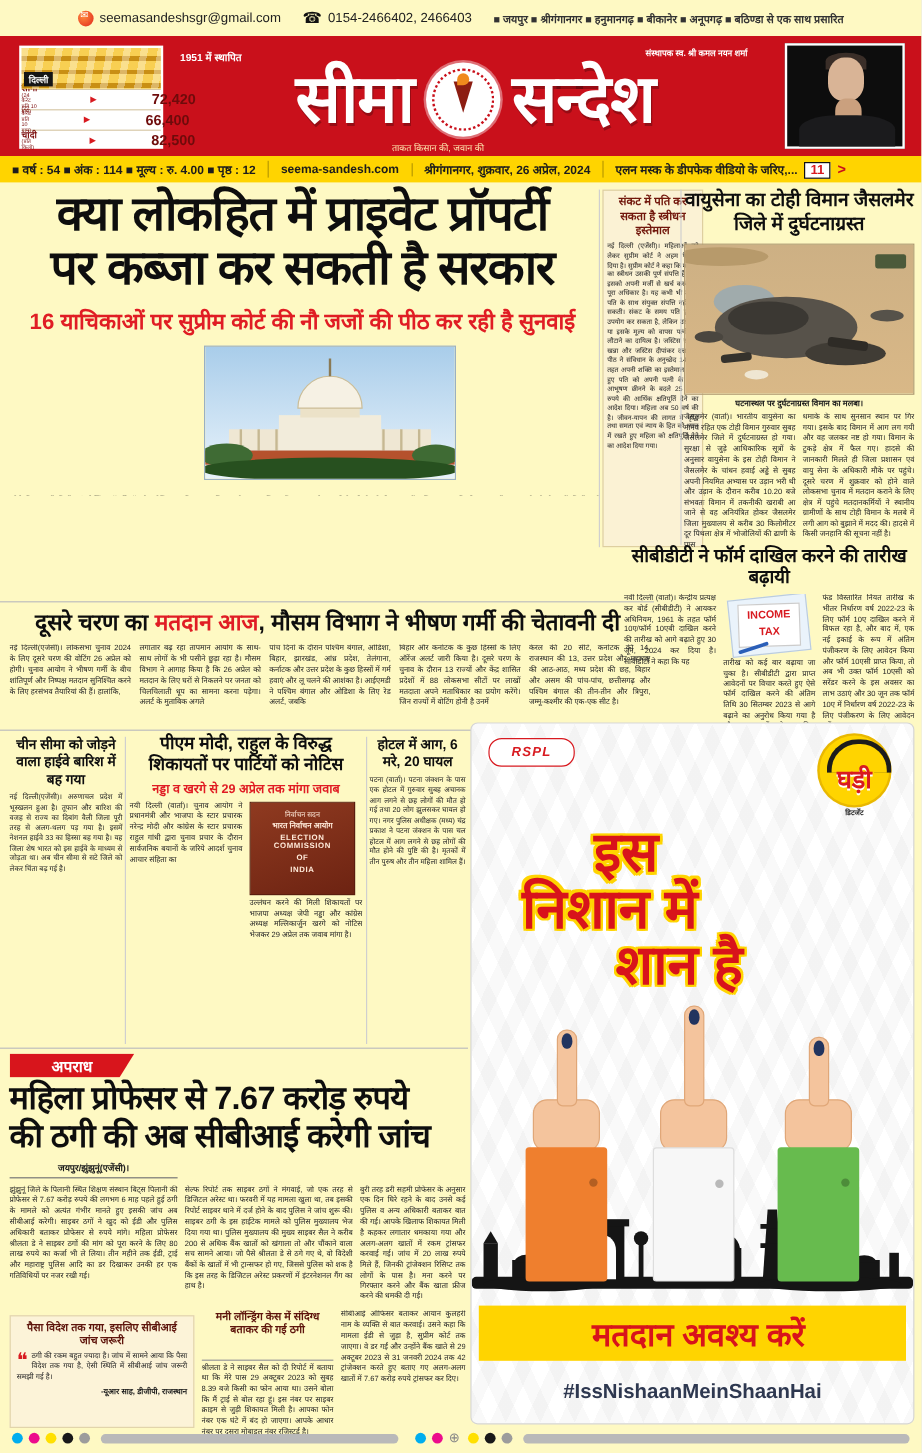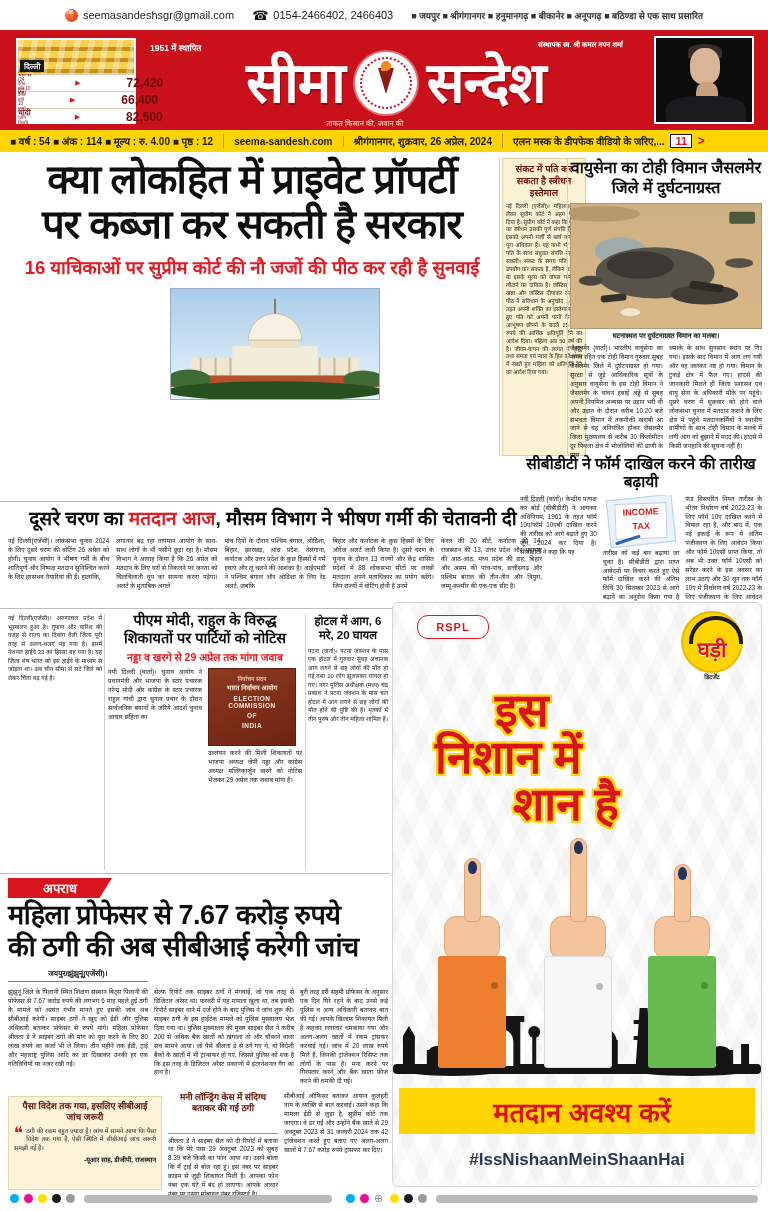--- a/index.html
+++ b/index.html
@@ -1,16 +1,16 @@
 <!DOCTYPE html>
 <html><head>
 <meta charset="utf-8">
 <style>
   html,body{margin:0;padding:0;background:#e9e9e9;}
-  .page{position:relative;width:768px;height:1211px;background:#ffffff;margin:0 auto;
+  .page{position:relative;width:768px;height:1211px;background:#fef9c3;margin:0 auto;
         font-family:"Liberation Sans","DejaVu Sans",sans-serif;overflow:hidden;color:#1a1a1a;}
   
   .topbar{position:absolute;top:0;left:0;right:0;height:30px;display:flex;align-items:center;
           justify-content:center;gap:18px;font-size:11px;color:#222;}
   .topbar .grp{display:flex;align-items:center;gap:5px;}
   .mail-ico{width:13px;height:13px;border-radius:50%;background:radial-gradient(circle at 35% 35%,#ff8a3c,#e0251d);
             display:inline-block;position:relative;}
   .mail-ico::after{content:"✉";position:absolute;left:2px;top:-1px;font-size:8px;color:#fff;}
   .tel-ico{font-size:13px;color:#111;}
   .editions{font-size:9px;font-weight:bold;color:#333;}
@@ -113,23 +113,23 @@
   .eci .l1{font-size:6px;}
   .eci .l2{font-size:6.5px;font-weight:bold;}
   .eci .l3{font-size:6.5px;font-weight:bold;letter-spacing:.5px;margin-top:3px;}
   .hotel{position:absolute;left:308px;top:614px;width:80px;}
   .china .bodytxt,.hotel .bodytxt{font-size:6px;}
   
   .ad{position:absolute;left:392px;top:602px;width:370px;height:585px;border:1px solid #d5d5d5;border-radius:6px;
       box-sizing:border-box;overflow:hidden;background:
       repeating-linear-gradient(115deg,rgba(0,0,0,.022) 0 12px,rgba(0,0,0,0) 12px 26px),
       repeating-linear-gradient(65deg,rgba(0,0,0,.022) 0 12px,rgba(0,0,0,0) 12px 26px),#fff;}
-  .rspl{position:absolute;left:24px;top:12px;width:70px;height:22px;background:#fff;border:1.5px solid #d81a20;
+  .rspl{position:absolute;left:14px;top:12px;width:70px;height:22px;background:#fff;border:1.5px solid #d81a20;
         border-radius:11px;display:flex;align-items:center;justify-content:center;
-        font-size:11px;font-weight:bold;color:#d81a20;letter-spacing:1px;}
+        font-size:11px;font-weight:bold;font-style:italic;color:#d81a20;letter-spacing:1px;}
   .ghadi{position:absolute;right:16px;top:10px;width:66px;text-align:center;}
   .ghadi .face{width:58px;height:58px;margin:0 auto;border-radius:50%;background:#ffd400;position:relative;
                box-shadow:0 0 0 2px #e9b800;}
   .ghadi .arc{position:absolute;left:6px;top:3px;width:46px;height:24px;border:4px solid #1c1c1c;
               border-bottom:none;border-radius:26px 26px 0 0;}
   .ghadi .txt{position:absolute;left:0;right:0;top:22px;font-size:21px;font-weight:bold;color:#d81a20;
               text-shadow:0 1px 0 #fff;}
   .ghadi .sub{font-size:6px;font-weight:bold;color:#222;margin-top:2px;}
   .slogan{position:absolute;left:24px;top:84px;width:250px;font-weight:bold;color:#d8131b;line-height:1.02;
           text-shadow:-2px 0 #ffd400,2px 0 #ffd400,0 -2px #ffd400,0 2px #ffd400,
@@ -371,20 +371,21 @@
   <div class="phase2-body">
     <div class="col bodytxt">नई दिल्ली(एजेंसी)। लोकसभा चुनाव 2024 के लिए दूसरे चरण की वोटिंग 26 अप्रेल को होगी। चुनाव आयोग ने भीषण गर्मी के बीच शांतिपूर्ण और निष्पक्ष मतदान सुनिश्चित करने के लिए हरसंभव तैयारियां की हैं। हालांकि,</div>
     <div class="col bodytxt">लगातार बढ़ रहा तापमान आयोग के साथ-साथ लोगों के भी पसीने छुड़ा रहा है। मौसम विभाग ने आगाह किया है कि 26 अप्रेल को मतदान के लिए घरों से निकलने पर जनता को चिलचिलाती धूप का सामना करना पड़ेगा। अलर्ट के मुताबिक अगले</div>
     <div class="col bodytxt">पांच दिनों के दौरान पश्चिम बंगाल, ओडिशा, बिहार, झारखंड, आंध्र प्रदेश, तेलंगाना, कर्नाटक और उत्तर प्रदेश के कुछ हिस्सों में गर्म हवाएं और लू चलने की आशंका है। आईएमडी ने पश्चिम बंगाल और ओडिशा के लिए रेड अलर्ट, जबकि</div>
     <div class="col bodytxt">बिहार और कर्नाटक के कुछ हिस्सों के लिए ऑरेंज अलर्ट जारी किया है। दूसरे चरण के चुनाव के दौरान 13 राज्यों और केंद्र शासित प्रदेशों में 88 लोकसभा सीटों पर लाखों मतदाता अपने मताधिकार का प्रयोग करेंगे। जिन राज्यों में वोटिंग होनी है उनमें</div>
     <div class="col bodytxt">केरल की 20 सीटें, कर्नाटक की 14, राजस्थान की 13, उत्तर प्रदेश और महाराष्ट्र की आठ-आठ, मध्य प्रदेश की छह, बिहार और असम की पांच-पांच, छत्तीसगढ़ और पश्चिम बंगाल की तीन-तीन और त्रिपुरा, जम्मू-कश्मीर की एक-एक सीट है।</div>
   </div>
   <div class="rule-h" style="top:608px;left:0;width:545px;"></div>
 
   <div class="china">
+    <h3>चीन सीमा को जोड़ने वाला हाईवे बारिश में बह गया</h3>
     <div class="bodytxt">नई दिल्ली(एजेंसी)। अरुणाचल प्रदेश में भूस्खलन हुआ है। तूफान और बारिश की वजह से राज्य का दिबांग वैली जिला पूरी तरह से अलग-थलग पड़ गया है। इसमें नेशनल हाईवे 33 का हिस्सा बह गया है। यह जिला शेष भारत को इस हाईवे के माध्यम से जोड़ता था। अब चीन सीमा से सटे जिले को लेकर चिंता बढ़ गई है।</div>
   </div>
 
   <div class="notice">
     <h2>पीएम मोदी, राहुल के विरुद्ध शिकायतों पर पार्टियों को नोटिस</h2>
     <div class="sub">नड्डा व खरगे से 29 अप्रेल तक मांगा जवाब</div>
     <div class="cols">
       <div class="col bodytxt">नयी दिल्ली (वार्ता)। चुनाव आयोग ने प्रधानमंत्री और भाजपा के स्टार प्रचारक नरेन्द्र मोदी और कांग्रेस के स्टार प्रचारक राहुल गांधी द्वारा चुनाव प्रचार के दौरान सार्वजनिक बयानों के जरिये आदर्श चुनाव आचार संहिता का</div>
       <div class="col">
         <div class="eci">

